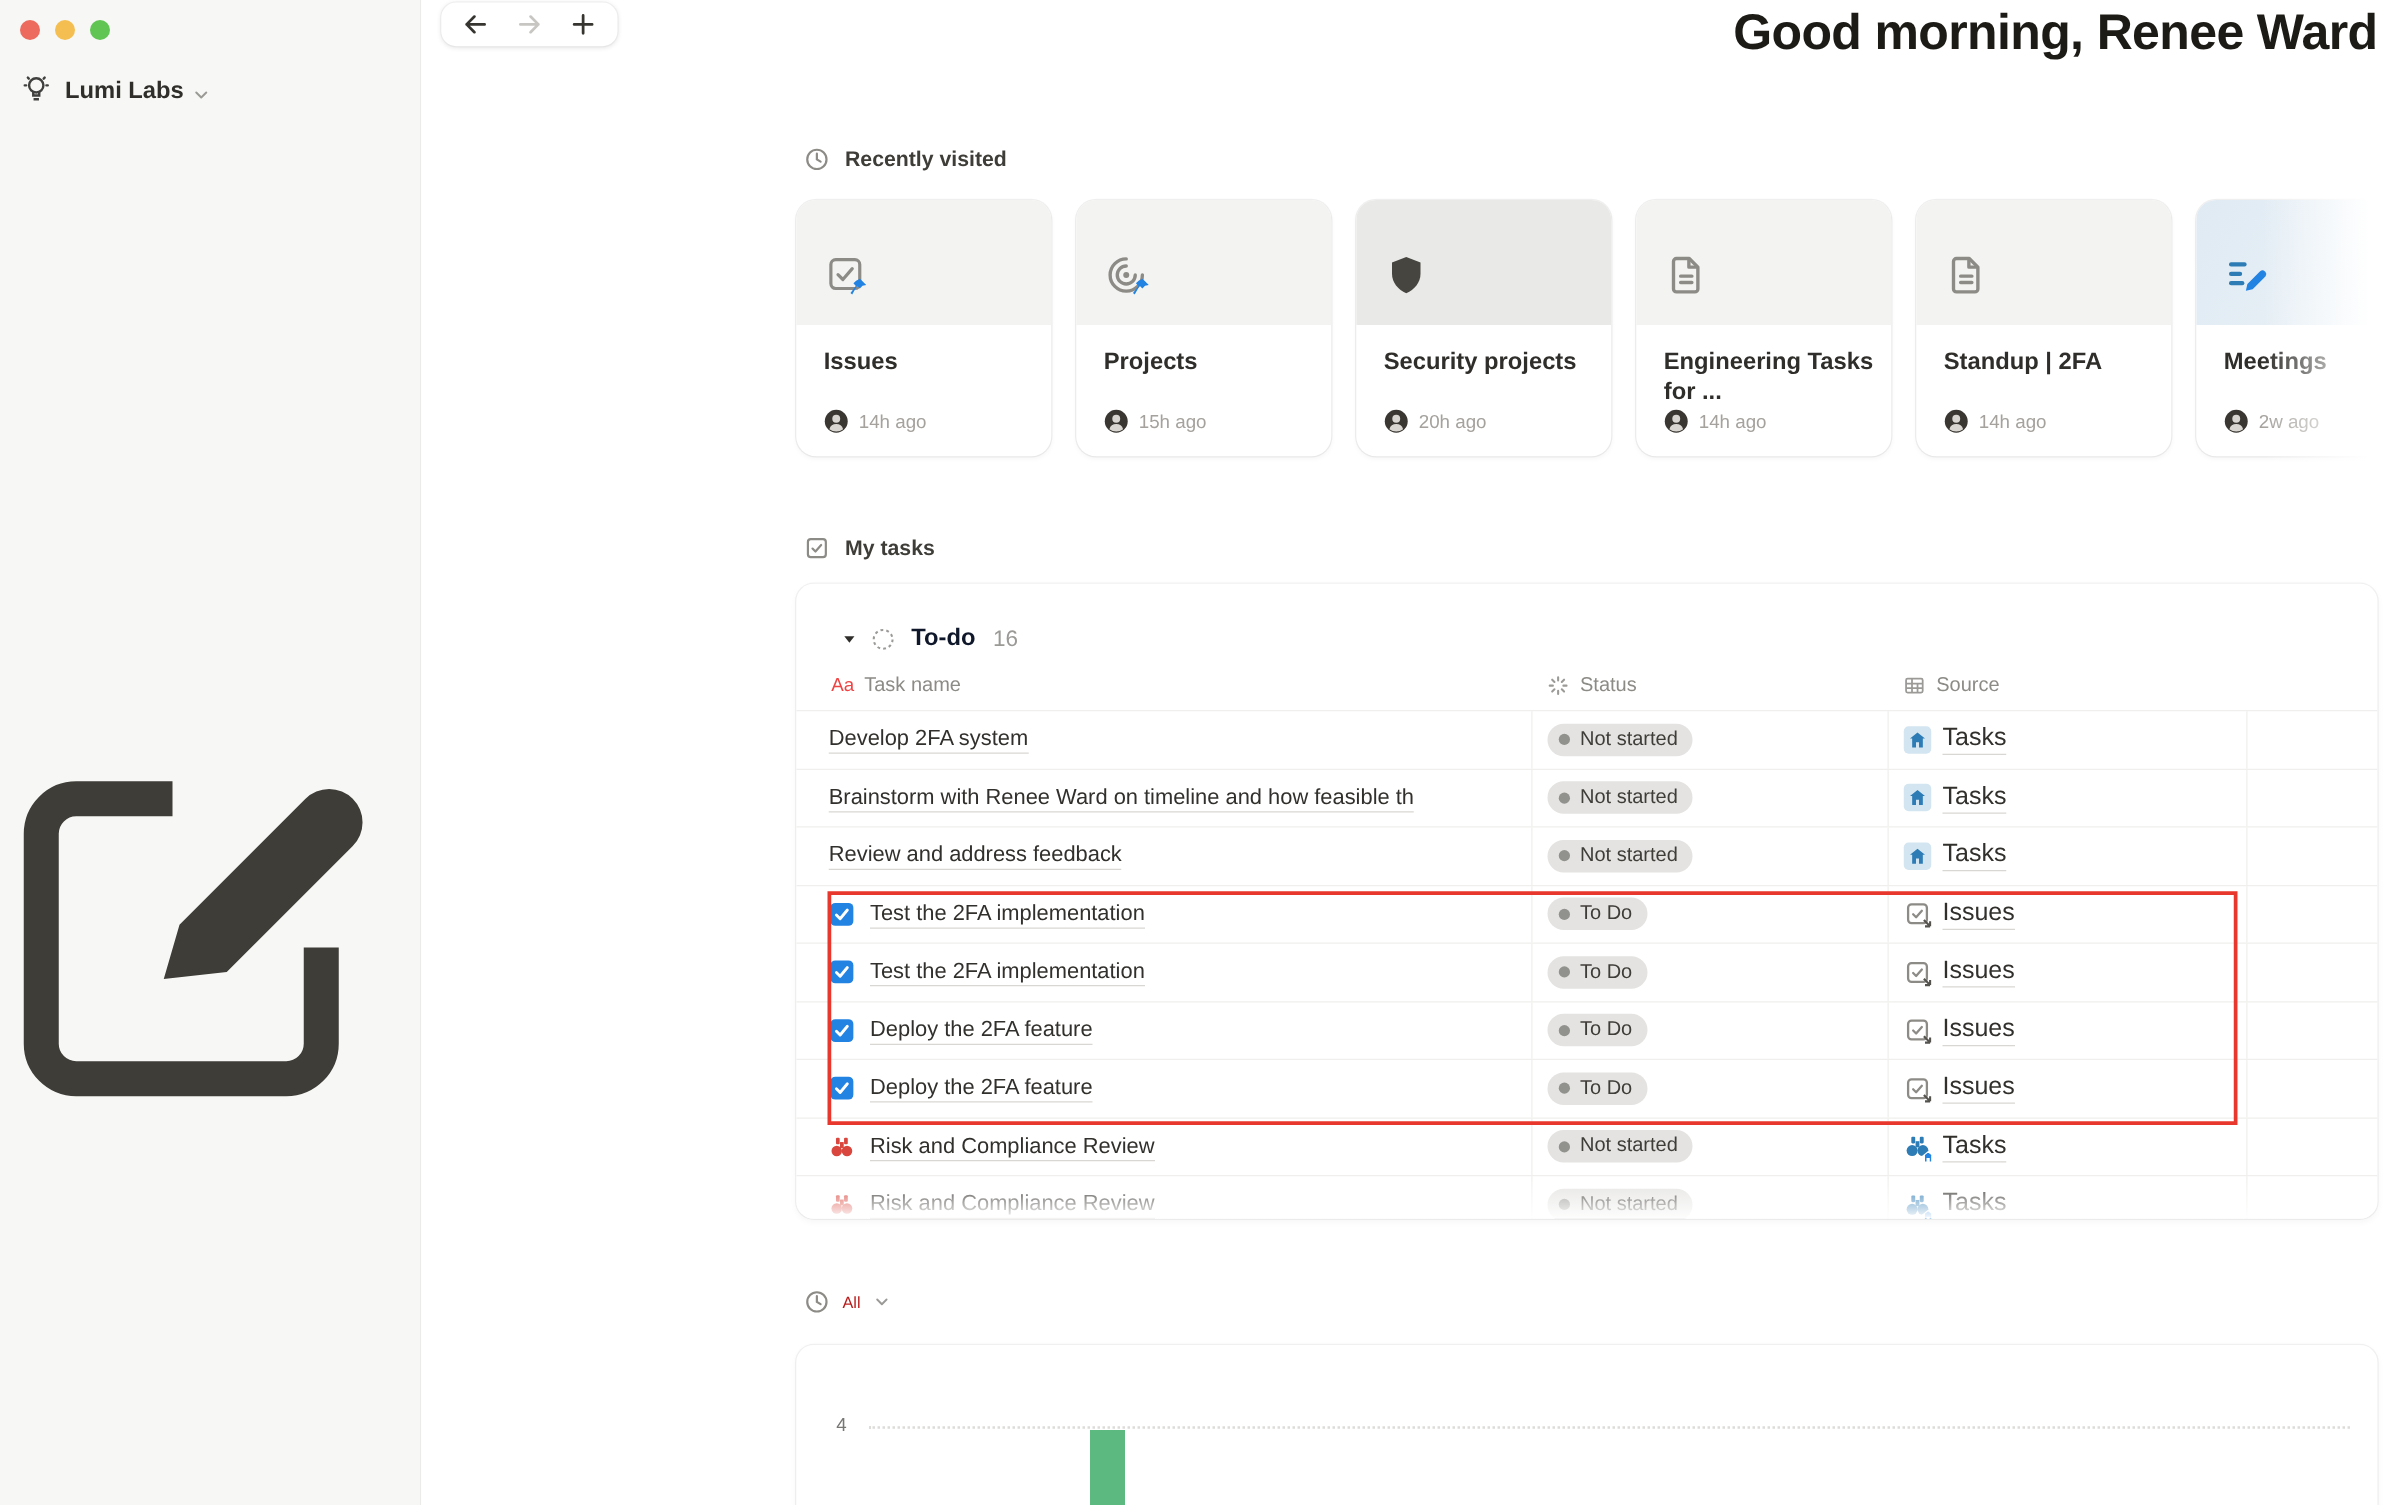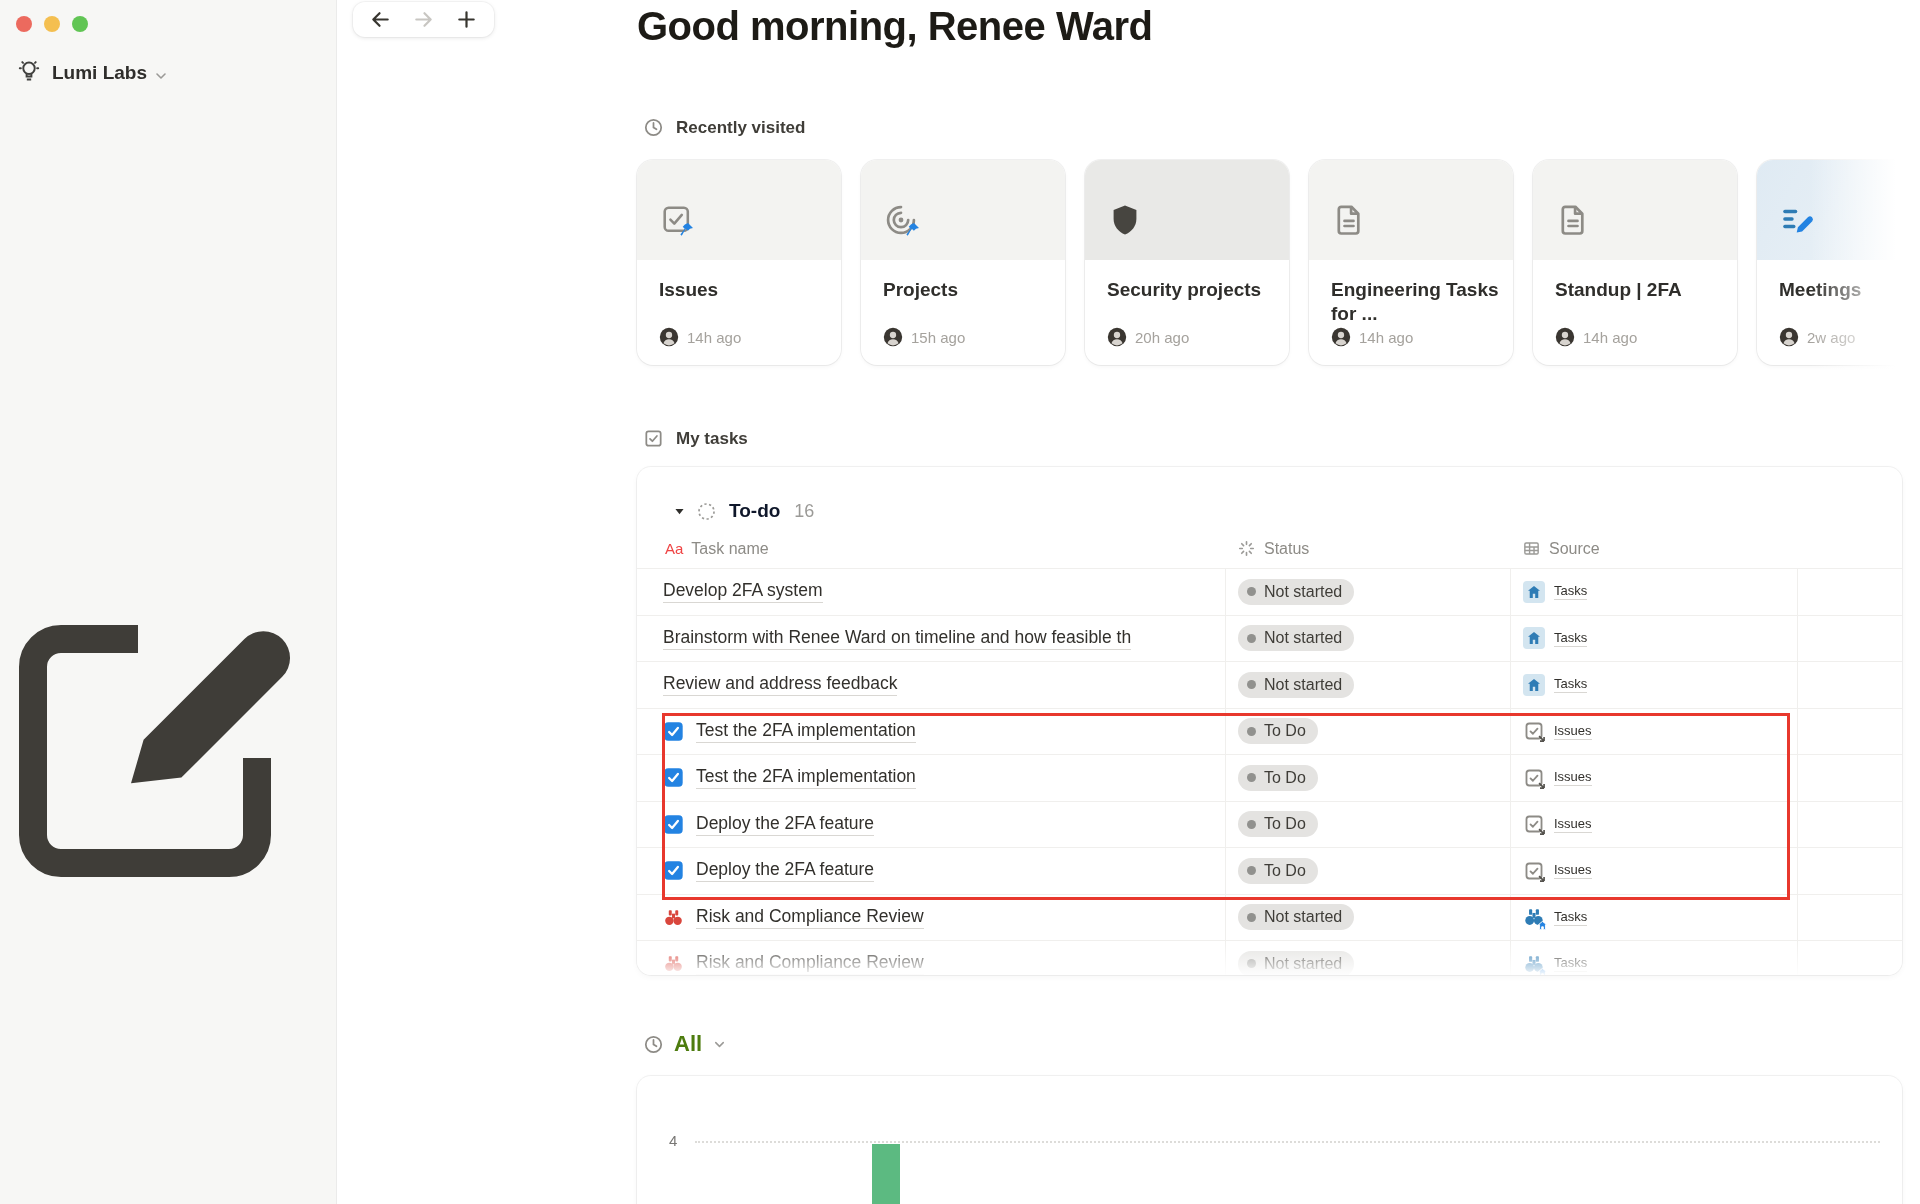--- a/index.html
+++ b/index.html
@@ -19,21 +19,21 @@
   .ico.blue { color:#2e7cb5 !important; }
   .ico svg { width:100%; height:100%; display:block; }
   .ico { position:relative; }
   .ico svg.b { position:absolute; width:11px; height:11px; right:-3px; bottom:-2px; }
 
   
   .main { flex:1; position:relative; height:100%; background:#fff; overflow:hidden; }
   .navpill { position:absolute; top:2px; left:16px; background:#fff; border-radius:12px;
     box-shadow:0 1px 4px rgba(0,0,0,.1), 0 0 0 1px rgba(0,0,0,.03); display:flex; align-items:center; gap:20px; padding:6px 16px; }
   .navpill .ico { width:23px; height:23px; cursor:pointer; }
-  .greeting { position:absolute; left:300px; top:4px; width:1265px; text-align:left;
+  .greeting { position:absolute; left:300px; top:4px; width:1265px; text-align:right;
     font-size:40px; font-weight:700; color:#1d1b16; letter-spacing:-0.5px; }
   .content { position:absolute; left:300px; top:0; width:1265px; }
 
   .sec-head { display:flex; align-items:center; gap:12px; font-size:17px; font-weight:600; color:#3f3d38; }
   .sec-head .ico { width:21px; height:21px; color:#8d8b86; }
   .rv-head { position:absolute; top:117px; left:6px; }
   .mt-head { position:absolute; top:428px; left:6px; }
 
   
   .cards { position:absolute; top:160px; left:0; width:1700px; display:flex; gap:20px; }
@@ -70,31 +70,31 @@
   .trow .c0 { padding-left:26px; gap:12px; }
   .trow .c1, .trow .c2, .trow .c3 { border-left:1px solid #f0efed; }
   .lead { width:21px; height:21px; flex:none; }
   .lead:empty { display:none; }
   .tname { font-size:17.5px; font-weight:500; color:#32302c; white-space:nowrap;
     border-bottom:1px solid #d9d7d3; padding-bottom:1px; cursor:pointer; }
   .pill { display:flex; align-items:center; gap:8px; background:#e4e3e1; border-radius:999px; padding:4px 12px 4px 9px; font-size:16px; color:#3f3d38; cursor:pointer; }
   .pill .sdot { width:9px; height:9px; border-radius:50%; background:#91918e; }
   .src { display:flex; align-items:center; gap:9px; cursor:pointer; }
   .src .ico { width:22px; height:22px; }
-  .src .slbl { font-size:13px; color:#32302c; border-bottom:1px solid #d9d7d3; padding-bottom:1px; }
+  .src .slbl { font-size:20px; color:#32302c; border-bottom:1px solid #d9d7d3; padding-bottom:1px; }
   .minitile { width:22px; height:22px; border-radius:4px; background:#d3e5f0; color:#2e7cb5; display:flex; align-items:center; justify-content:center; }
   .minitile svg { width:16px; height:16px; }
   .panel-fade { position:absolute; left:0; right:0; bottom:0; height:34px; z-index:4;
     background:linear-gradient(to bottom, rgba(255,255,255,0), rgba(255,255,255,.95)); pointer-events:none; }
   .hl-box { position:absolute; left:25px; top:246px; width:1128px; height:187px; border:3px solid #e8382d; z-index:5; pointer-events:none; }
 
   
   .filter-row { position:absolute; top:1031px; left:6px; display:flex; align-items:center; gap:10px; cursor:pointer; }
   .filter-row .ico { width:21px; height:21px; color:#8d8b86; }
-  .filter-row .flbl { font-size:22px; font-weight:700; color:#4d7c0f; }
+  .filter-row .flbl { font-size:13px; font-weight:400; color:#b91c1c; }
   .filter-row .chev { width:15px; height:15px; color:#9b9a97; }
   .chart-panel { top:1076px; height:420px; }
   .ytick { position:absolute; left:32px; top:56px; font-size:15px; color:#787774; }
   .gridline { position:absolute; left:58px; right:22px; top:65px; border-top:2px dotted #dddcd9; }
   .bar { position:absolute; left:235px; top:68px; width:28px; height:352px; background:#5cba81; }
 </style>
 </head>
 <body>
 
 <div class="app">

